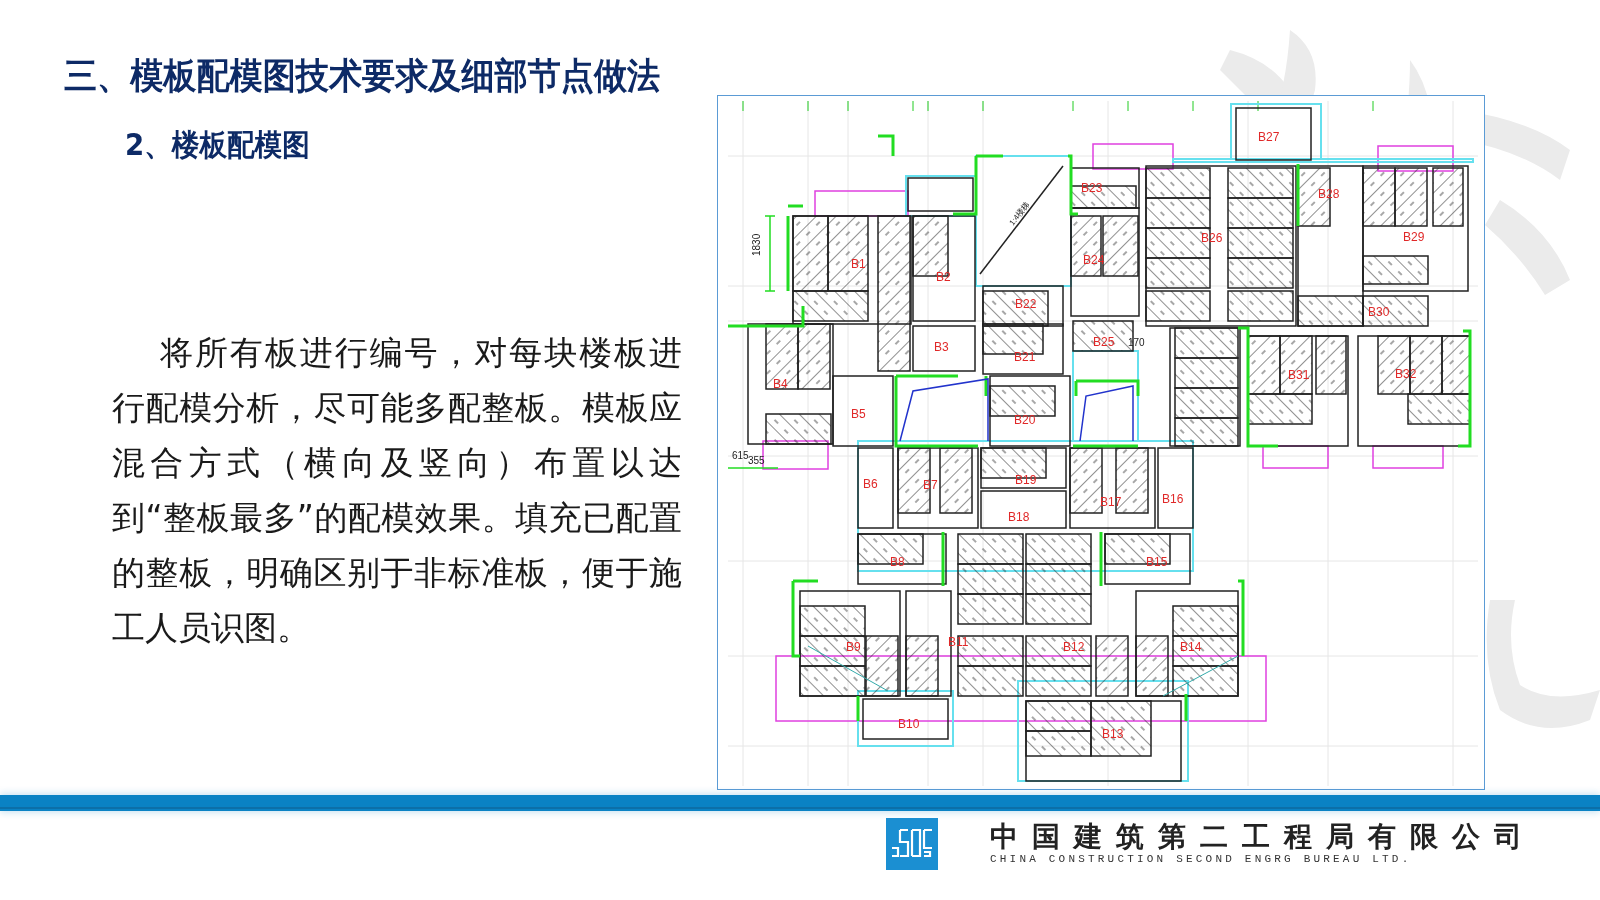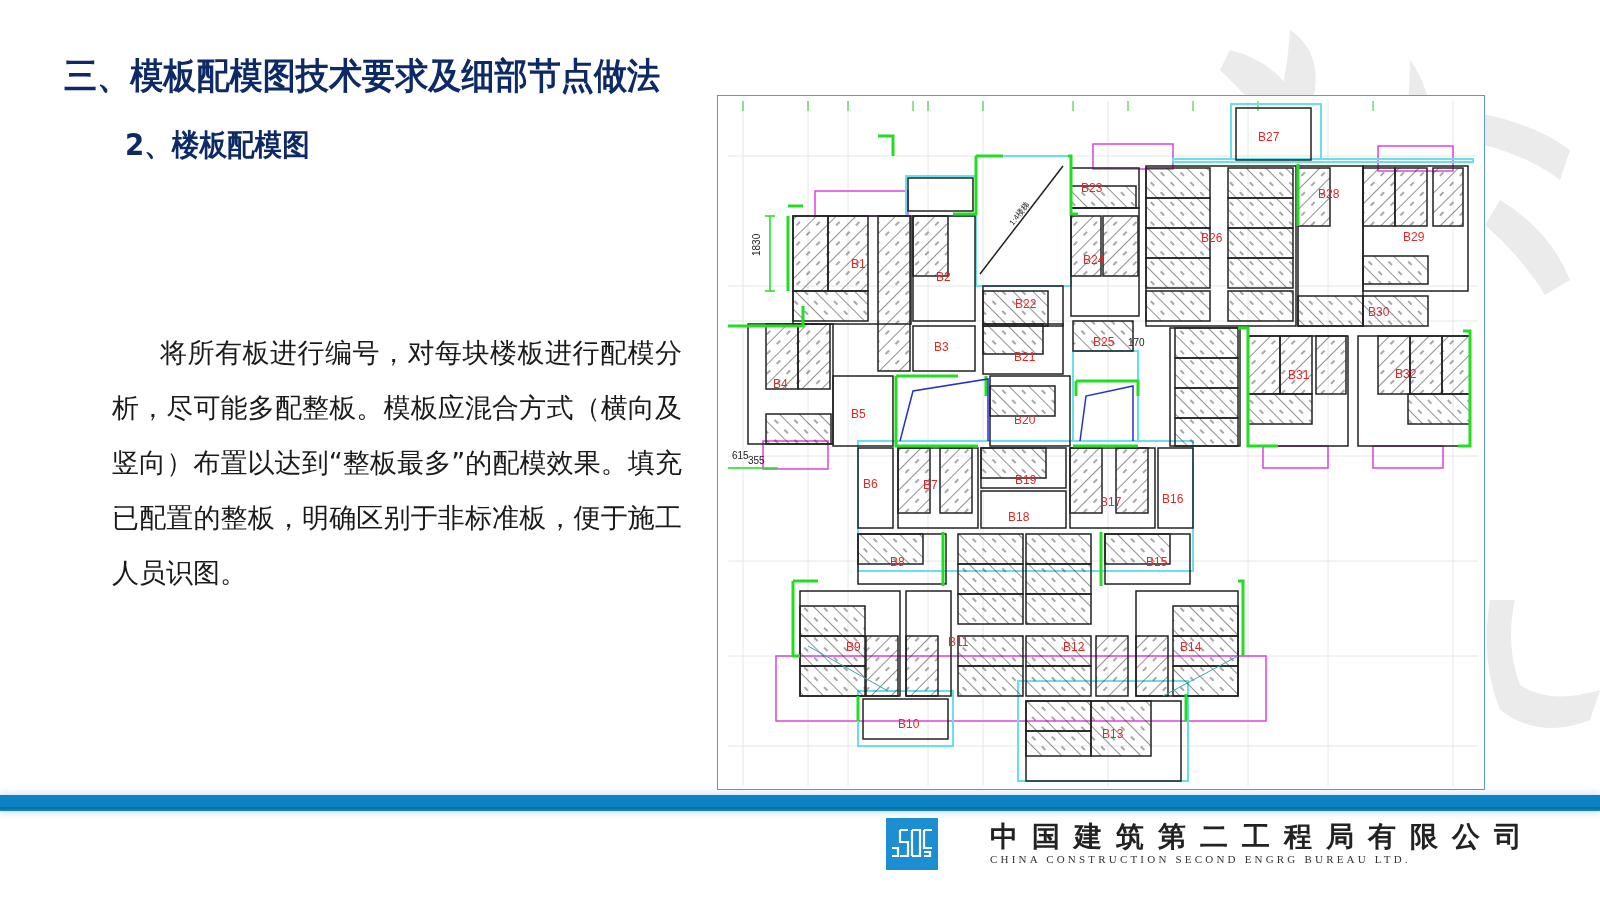--- a/index.html
+++ b/index.html
@@ -1,28 +1,28 @@
 <!DOCTYPE html>
 <html><head>
 <meta charset="utf-8">
 <style>
   html, body { margin: 0; padding: 0; }
   body { width: 1600px; height: 900px; position: relative; overflow: hidden; background: #ffffff; font-family: "DejaVu Sans", sans-serif; }
   .watermark { position: absolute; right: 0; top: 0; width: 520px; height: 800px; pointer-events: none; }
   .page-title { position: absolute; left: 64px; top: 52px; font-size: 36px; font-weight: bold; color: #0d2a66; letter-spacing: 0px; font-family: "DejaVu Sans", sans-serif; transform: scaleX(0.92); transform-origin: left center; white-space: nowrap; }
   .sub-title { position: absolute; left: 125px; top: 125px; font-size: 30px; font-weight: bold; color: #0d2a66; font-family: "DejaVu Sans", sans-serif; transform: scaleX(0.92); transform-origin: left center; white-space: nowrap; }
-  .body-text { position: absolute; left: 112px; top: 325px; width: 570px; font-size: 27px; line-height: 55px; color: #1a1a1a; font-family: "DejaVu Sans", sans-serif; }
+  .body-text { position: absolute; left: 112px; top: 325px; width: 570px; font-size: 33px; line-height: 55px; color: #1a1a1a; font-family: "DejaVu Sans", sans-serif; }
   .body-text p { margin: 0; text-indent: 48px; text-align: justify; }
   .plan-frame { position: absolute; left: 717px; top: 95px; width: 768px; height: 695px; border: 1.5px solid #5b9bd5; background: #ffffff; box-sizing: border-box; }
   .plan-frame svg { position: absolute; left: 0; top: 0; }
   .footer-bar { position: absolute; left: 0; top: 795px; width: 1600px; height: 16px; background: #0a82c4; box-shadow: 0 -3px 6px rgba(10,130,196,0.15), 0 3px 6px rgba(10,130,196,0.15); }
   .footer-bar::after { content: ""; position: absolute; left: 0; top: 12px; width: 100%; height: 2px; background: #0c6fa8; }
   .logo { position: absolute; left: 886px; top: 818px; width: 52px; height: 52px; background: #1b8fd2; }
   .company-cn { position: absolute; left: 990px; top: 818px; font-size: 28px; font-weight: bold; color: #222; letter-spacing: 14px; font-family: "DejaVu Serif", serif; white-space: nowrap; }
-  .company-en { position: absolute; left: 990px; top: 853px; font-size: 11px; color: #333; letter-spacing: 3.2px; font-family: Liberation Serif, serif; white-space: nowrap; }
+  .company-en { position: absolute; left: 990px; top: 853px; font-size: 11px; color: #333; letter-spacing: 3.2px; font-family: Liberation Mono, monospace; white-space: nowrap; }
 </style>
 </head>
 <body>
 
 <svg class="watermark" viewBox="0 0 520 800">
   <g fill="#ebebeb">
     <path d="M150 50 q40 10 60 40 l-20 30 q-30-30-50-50z"></path>
     <path d="M210 30 q30 20 25 60 q-10 40-40 80 l-20-10 q30-50 35-130z"></path>
     <path d="M110 150 q50 20 90 0 l10 20 q-50 30-110 10z"></path>
     <path d="M330 60 q30 40 20 110 l-30 -5 q10-60 10-105z"></path>

